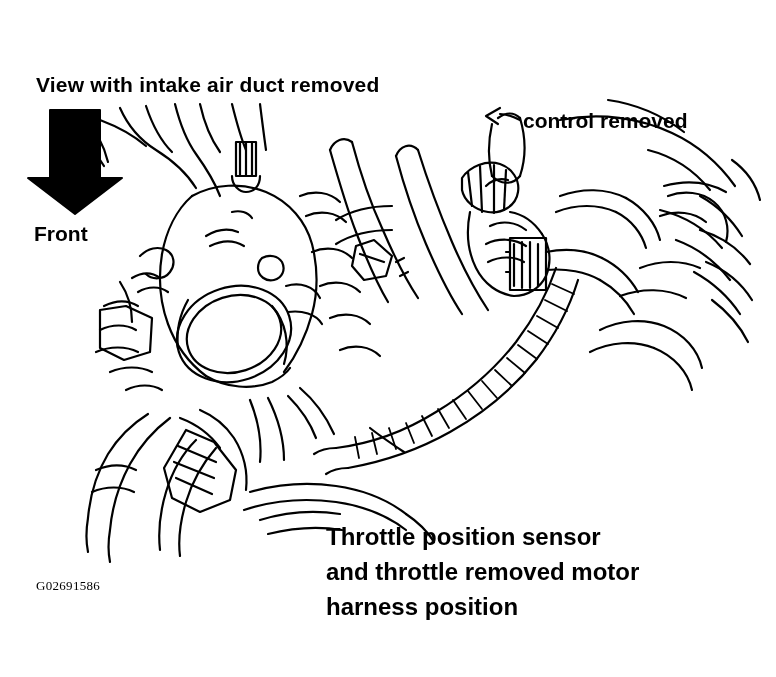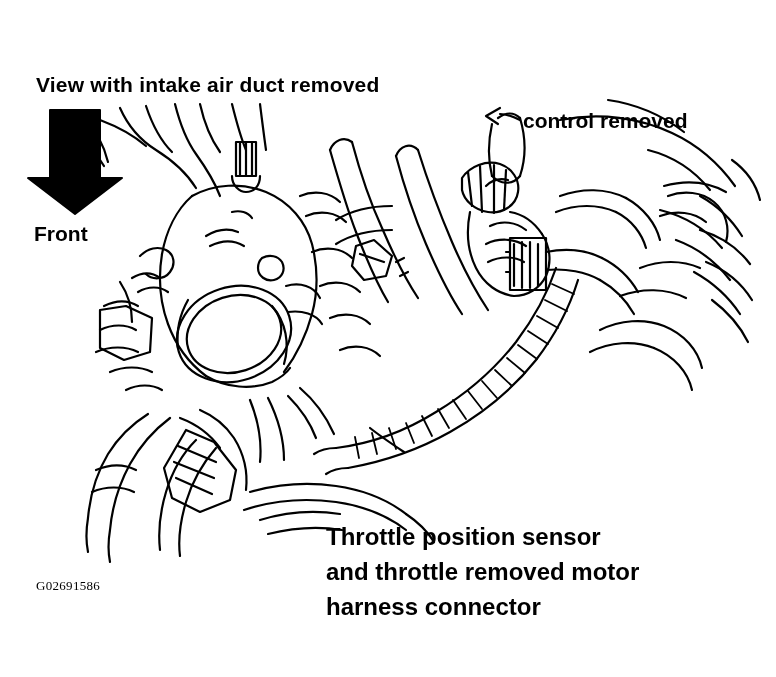--- a/index.html
+++ b/index.html
@@ -289,18 +289,18 @@
 
   <div class="label" id="label-front">Front</div>
 
   <div class="label" id="label-actuator">
     <span class="label-line">control removed</span>
   </div>
 
   <div class="label" id="label-harness">
     <span class="label-line">Throttle position sensor</span>
     <span class="label-line">and throttle removed motor</span>
-    <span class="label-line">harness connector</span>
+    <span class="label-line">harness position</span>
   </div>
 
   <div class="label" id="label-figure-id">G02691586</div>
 
 </div>
 
 </body></html>

